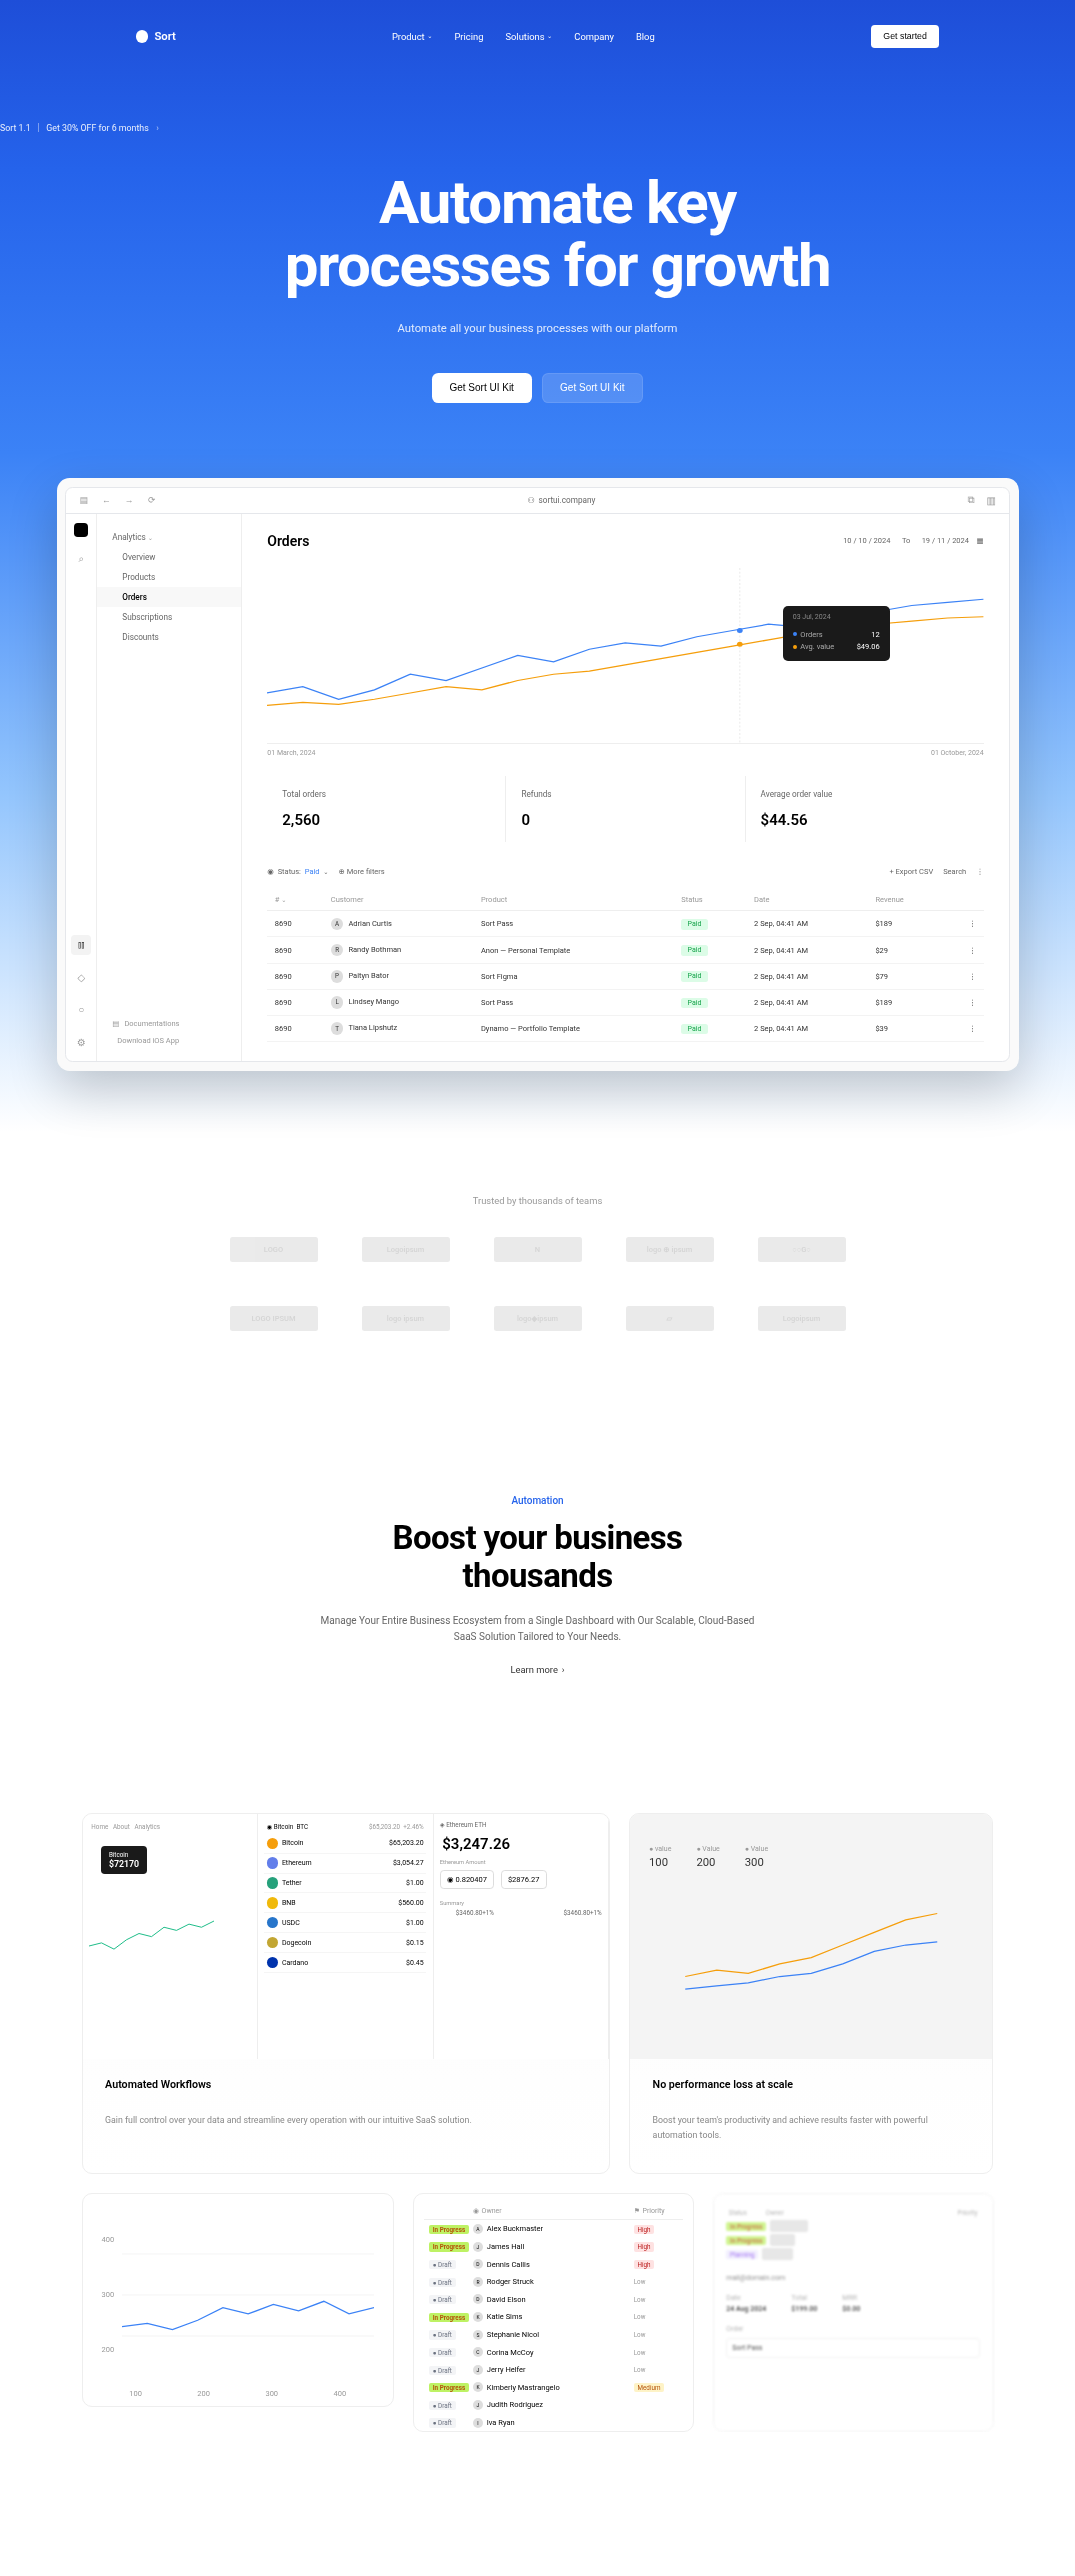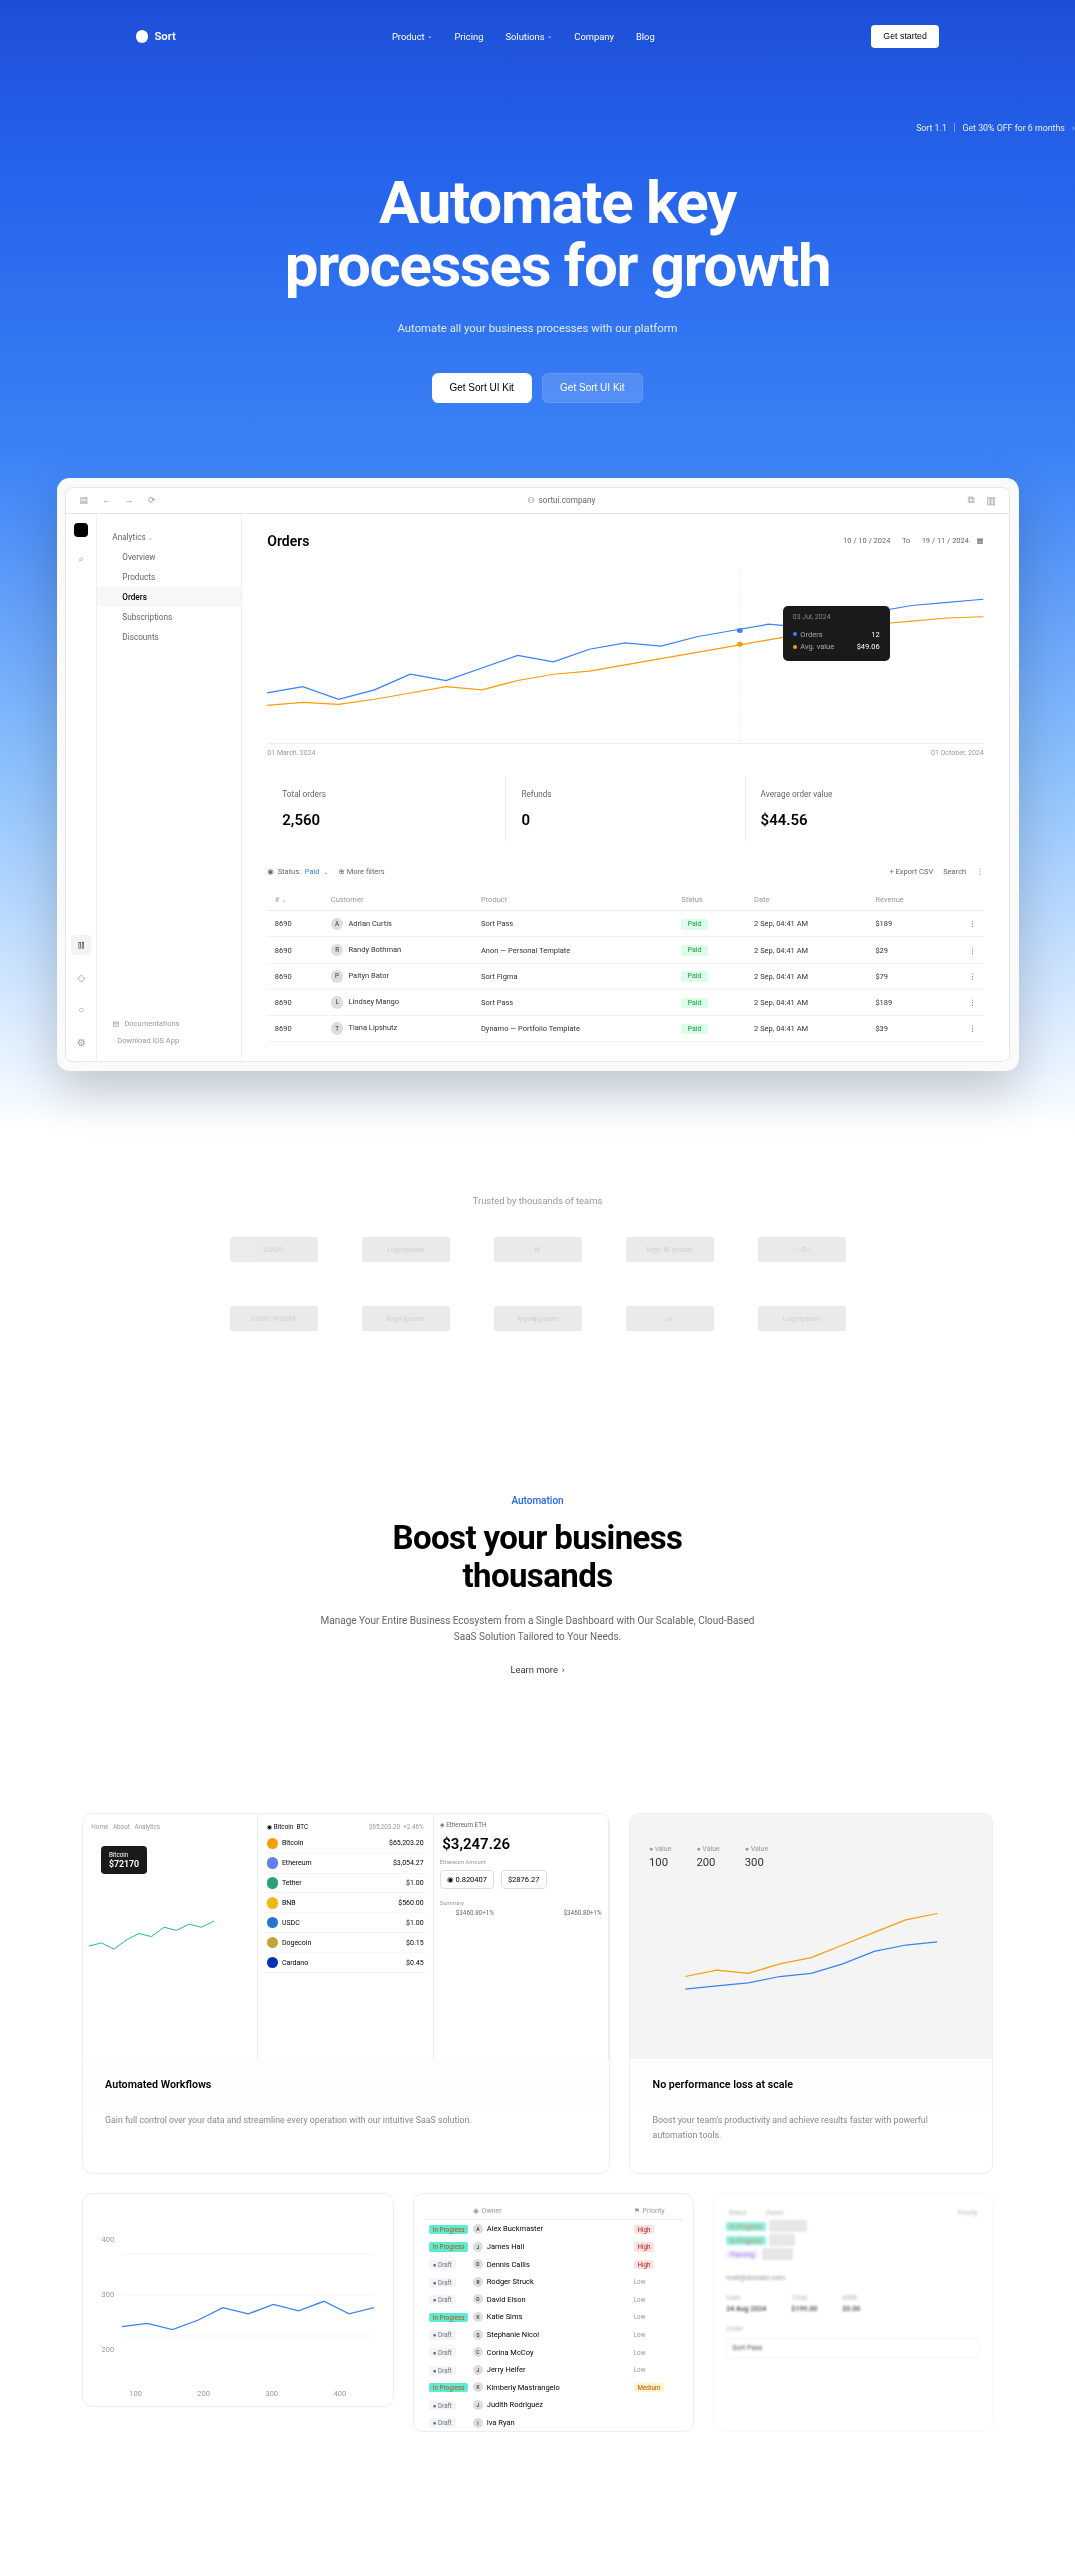--- a/index.html
+++ b/index.html
@@ -8,21 +8,21 @@
 
 .hero { background: linear-gradient(180deg, #1e4ed8 0%, #2563eb 15%, #3b82f6 40%, #93c5fd 70%, #fff 100%); padding: 25px 0 0; position: relative; min-height: 1132px; }
 .nav { display: flex; justify-content: space-between; align-items: center; max-width: 880px; margin: 0 auto; padding: 0 38px; }
 .logo { display: flex; align-items: center; gap: 6.3px; color: #fff; font-weight: 600; font-size: 11.3px; }
 .logo-icon { width: 12.6px; height: 12.6px; background: #fff; border-radius: 50%; }
 .nav-links { display: flex; gap: 22px; }
 .nav-link { color: #fff; font-size: 9.4px; display: flex; align-items: center; gap: 2.5px; text-decoration: none; cursor: pointer; }
 .get-started-btn { background: #fff; color: #000; padding: 6.3px 12.6px; border-radius: 3.8px; font-size: 8.8px; font-weight: 500; border: none; cursor: pointer; }
 .chevron { font-size: 6.3px; }
 
-.banner { display: flex; justify-content: flex-end; align-items: center; gap: 7.5px; margin-top: 75px; color: #fff; font-size: 8.8px; }
+.banner { display: flex; justify-content: flex-start; align-items: center; gap: 7.5px; margin-top: 75px; color: #fff; font-size: 8.8px; }
 .banner-item { opacity: 0.9; }
 .banner-divider { height: 8.8px; width: 0.6px; background: rgba(255,255,255,0.4); }
 .banner-arrow { opacity: 0.6; }
 
 .hero-title { text-align: center; color: #fff; font-size: 60px; font-weight: 700; line-height: 1.05; margin-top: 38px; letter-spacing: -1.3px; margin-left: 40px; }
 .hero-sub { text-align: center; color: rgba(255,255,255,0.85); font-size: 11.3px; margin-top: 25px; }
 .hero-ctas { display: flex; justify-content: center; gap: 10px; margin-top: 38px; }
 .cta-primary { background: #fff; color: #000; padding: 8.8px 17.6px; border-radius: 6.3px; font-size: 10px; font-weight: 500; border: none; cursor: pointer; }
 .cta-secondary { background: rgba(255,255,255,0.15); color: #fff; padding: 8.8px 17.6px; border-radius: 6.3px; font-size: 10px; font-weight: 500; border: 0.6px solid rgba(255,255,255,0.1); cursor: pointer; }
 
@@ -126,21 +126,21 @@
 .task-card { border: 0.6px solid #eee; border-radius: 10px; padding: 10px; background: #fff; height: 239px; overflow: hidden; font-size: 7.5px; }
 .task-header { display: flex; color: #999; font-size: 7px; padding: 3.8px 5px; border-bottom: 0.6px solid #eee; }
 .task-header-status { flex: 0 0 44px; }
 .task-header-owner { flex: 1; display: flex; align-items: center; gap: 2.5px; }
 .task-header-priority { flex: 0 0 44px; display: flex; align-items: center; gap: 2.5px; }
 .task-row { display: flex; align-items: center; padding: 3.8px 5px; }
 .task-status { flex: 0 0 44px; }
 .task-owner { flex: 1; display: flex; align-items: center; gap: 3.8px; }
 .task-priority { flex: 0 0 44px; }
 .task-avatar { width: 10px; height: 10px; border-radius: 50%; background: #ddd; display: inline-flex; align-items: center; justify-content: center; font-size: 5px; }
-.badge-ip { background: #5eead4; color: #b45309; padding: 0.6px 3.8px; border-radius: 1.9px; font-size: 6.3px; }
+.badge-ip { background: #bef264; color: #b45309; padding: 0.6px 3.8px; border-radius: 1.9px; font-size: 6.3px; font-weight: bold; }
 .badge-draft { background: #f3f4f6; color: #6b7280; padding: 0.6px 3.8px; border-radius: 1.9px; font-size: 6.3px; }
 .badge-high { background: #fee2e2; color: #b91c1c; padding: 0.6px 3.8px; border-radius: 1.9px; font-size: 6.3px; }
 .badge-low { color: #999; font-size: 6.3px; }
 .badge-med { background: #fef3c7; color: #b45309; padding: 0.6px 3.8px; border-radius: 1.9px; font-size: 6.3px; }
 
 
 .order-card { border: 0.6px solid #eee; border-radius: 10px; padding: 12.6px; background: #fff; height: 239px; overflow: hidden; font-size: 7.5px; filter: blur(1.3px); opacity: 0.7; }
 
 
 .trade-stack { position: absolute; left: 0; top: 0; right: 0; display: flex; gap: 0; height: 100%; }

